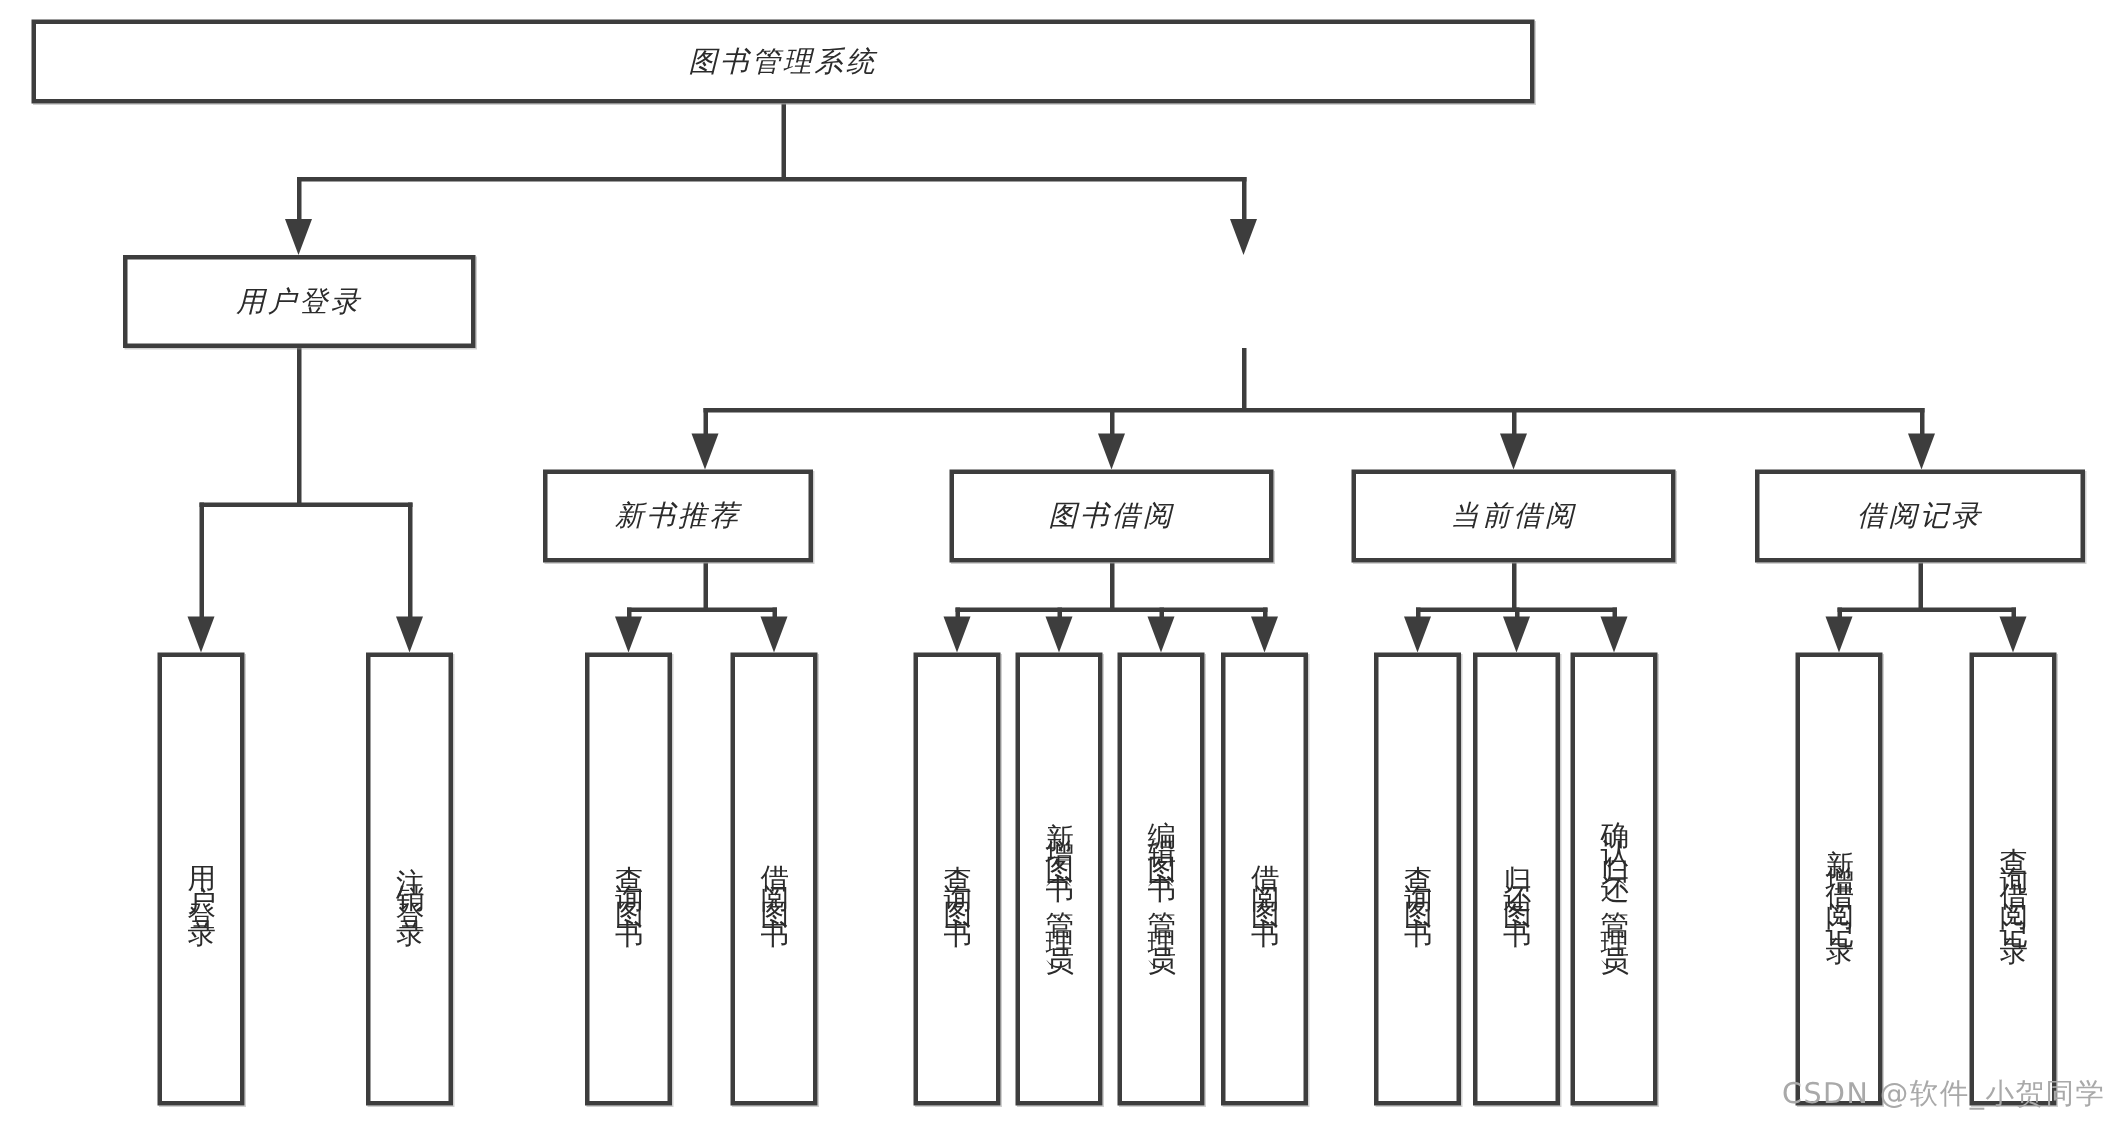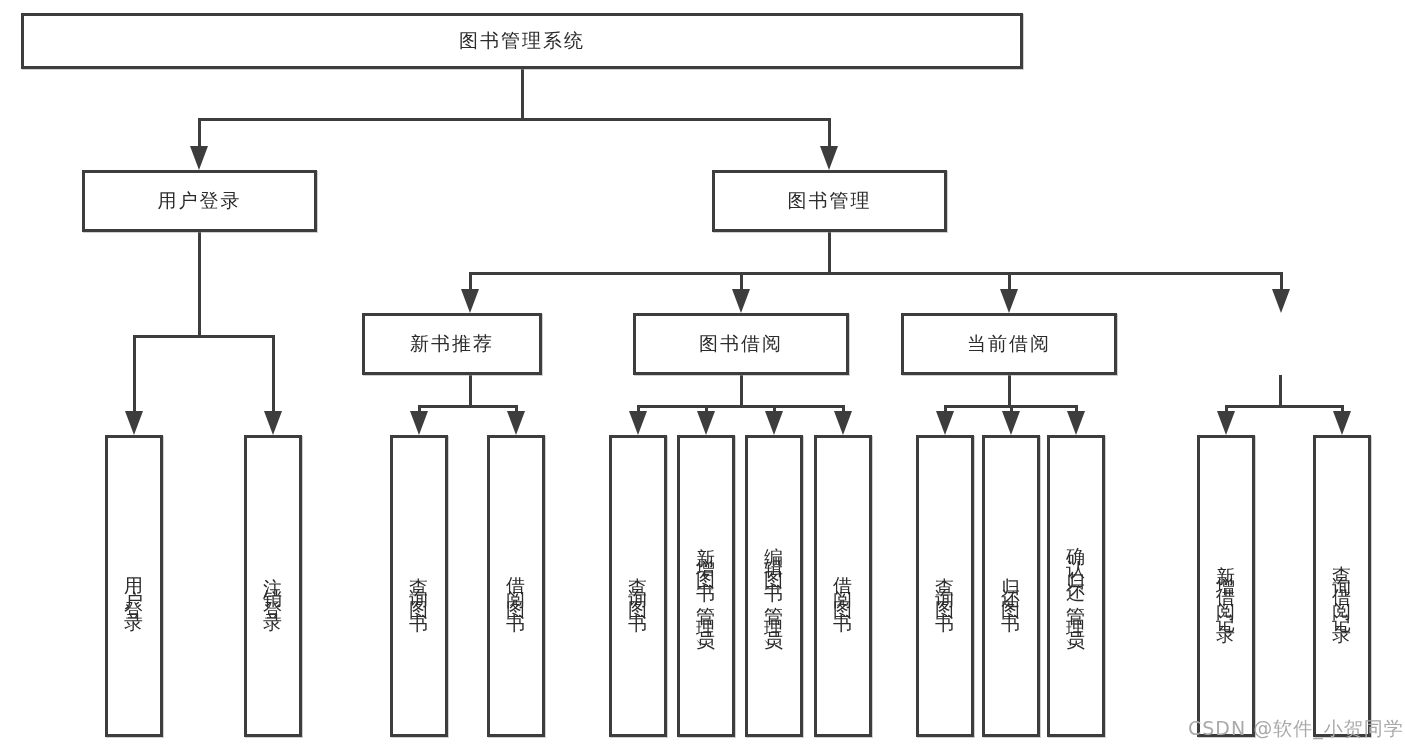--- a/index.html
+++ b/index.html
@@ -20,20 +20,21 @@
     align-items: center;
     justify-content: center;
     box-shadow: 1px 1px 0 rgba(150,150,150,0.45);
     z-index: 2;
   }
   .h-label {
     font-size: 19px;
     color: #2b2b2b;
     letter-spacing: 2px;
     white-space: nowrap;
+    font-style: italic;
   }
   .v-label {
     writing-mode: vertical-rl;
     text-orientation: mixed;
     font-size: 19px;
     color: #2b2b2b;
     letter-spacing: 12px;
     line-height: 1;
     white-space: nowrap;
   }
@@ -123,36 +124,36 @@
   <div class="ar" style="left:1333px;top:411px"></div>
 
   <div class="box" style="left:21px;top:13px;width:1002px;height:56px">
     <span class="h-label">图书管理系统</span>
   </div>
 
   <div class="box" style="left:82px;top:170px;width:235px;height:62px">
     <span class="h-label">用户登录</span>
   </div>
 
-  <div class="box" style="left:712px;top:170px;width:235px;height:62px">
-    <span class="h-label">图书管理</span>
-  </div>
 
   <div class="box" style="left:362px;top:313px;width:180px;height:62px">
     <span class="h-label">新书推荐</span>
   </div>
 
   <div class="box" style="left:633px;top:313px;width:216px;height:62px">
     <span class="h-label">图书借阅</span>
   </div>
 
   <div class="box" style="left:901px;top:313px;width:216px;height:62px">
     <span class="h-label">当前借阅</span>
   </div>
 
+  <div class="box" style="left:1170px;top:313px;width:220px;height:62px">
+    <span class="h-label">借阅记录</span>
+  </div>
 
   <div class="box" style="left:105px;top:435px;width:58px;height:302px">
     <span class="v-label">用户登录</span>
   </div>
   <div class="box" style="left:244px;top:435px;width:58px;height:302px">
     <span class="v-label">注销登录</span>
   </div>
 
   <div class="box" style="left:390px;top:435px;width:58px;height:302px">
     <span class="v-label">查询图书</span>

